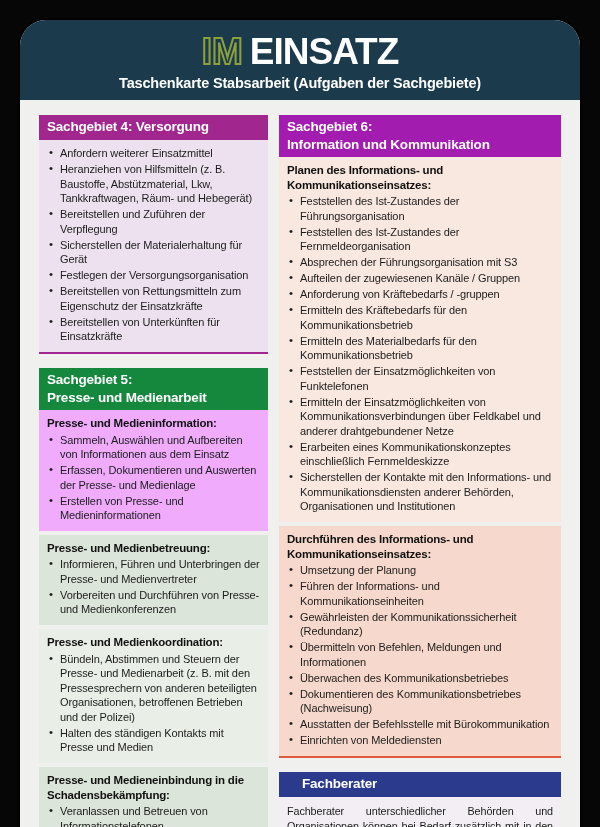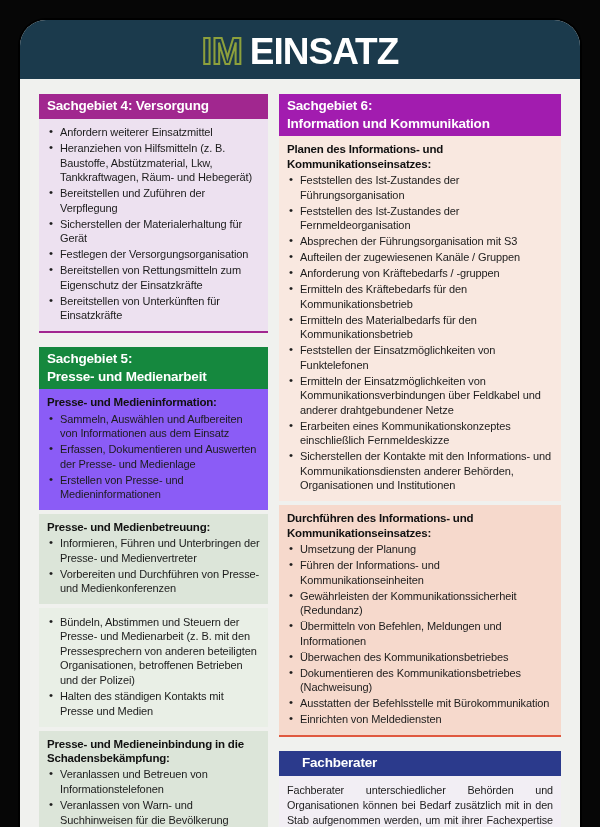--- a/index.html
+++ b/index.html
@@ -88,20 +88,21 @@
   }
 </style>
 </head>
 <body>
 
 <div class="card">
   <div class="band" style="background: rgb(27, 58, 76);">
     <div class="logo">
       <span class="logo-im">IM</span><span class="logo-einsatz">EINSATZ</span>
     </div>
+    <div class="subtitle">Taschenkarte Stabsarbeit (Aufgaben der Sachgebiete)</div>
   </div>
   <div class="content">
     <div class="col-left">
         <section class="card-section">
           <div class="section-header" style="background: rgb(161, 39, 143);">
             <div>Sachgebiet 4: Versorgung</div>
           </div>
           <div class="section-body" style="border-bottom-color: rgb(161, 39, 143);">
             <div class="block" style="background: rgb(237, 225, 240);">
               <ul class="bullets">
@@ -115,36 +116,37 @@
               </ul>
             </div>
           </div>
         </section>
         <section class="card-section">
           <div class="section-header" style="background: rgb(21, 136, 62);">
             <div>Sachgebiet 5:</div>
             <div>Presse- und Medienarbeit</div>
           </div>
           <div class="section-body" style="border-bottom-color: rgb(21, 136, 62);">
-            <div class="block" style="background: #8b5cf6;">
+            <div class="block" style="background: #f0abfc;">
               <div class="block-heading">Presse- und Medieninformation:</div>
               <ul class="bullets">
                 <li>Sammeln, Auswählen und Aufbereiten von Informationen aus dem Einsatz</li>
                 <li>Erfassen, Dokumentieren und Auswerten der Presse- und Medienlage</li>
                 <li>Erstellen von Presse- und Medieninformationen</li>
               </ul>
             </div>
             <div class="block" style="background: rgb(220, 229, 217);">
               <div class="block-heading">Presse- und Medienbetreuung:</div>
               <ul class="bullets">
                 <li>Informieren, Führen und Unterbringen der Presse- und Medienvertreter</li>
                 <li>Vorbereiten und Durchführen von Presse- und Medienkonferenzen</li>
               </ul>
             </div>
             <div class="block" style="background: rgb(233, 239, 230);">
+              <div class="block-heading">Presse- und Medienkoordination:</div>
               <ul class="bullets">
                 <li>Bündeln, Abstimmen und Steuern der Presse- und Medienarbeit (z. B. mit den Pressesprechern von anderen beteiligten Organisationen, betroffenen Betrieben und der Polizei)</li>
                 <li>Halten des ständigen Kontakts mit Presse und Medien</li>
               </ul>
             </div>
             <div class="block" style="background: rgb(220, 229, 217);">
               <div class="block-heading">Presse- und Medieneinbindung in die Schadensbekämpfung:</div>
               <ul class="bullets">
                 <li>Veranlassen und Betreuen von Informationstelefonen</li>
                 <li>Veranlassen von Warn- und Suchhinweisen für die Bevölkerung</li>

